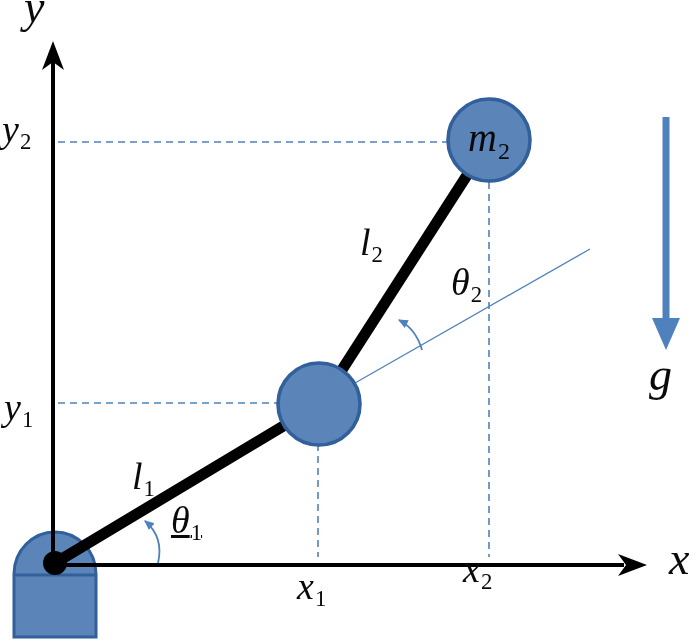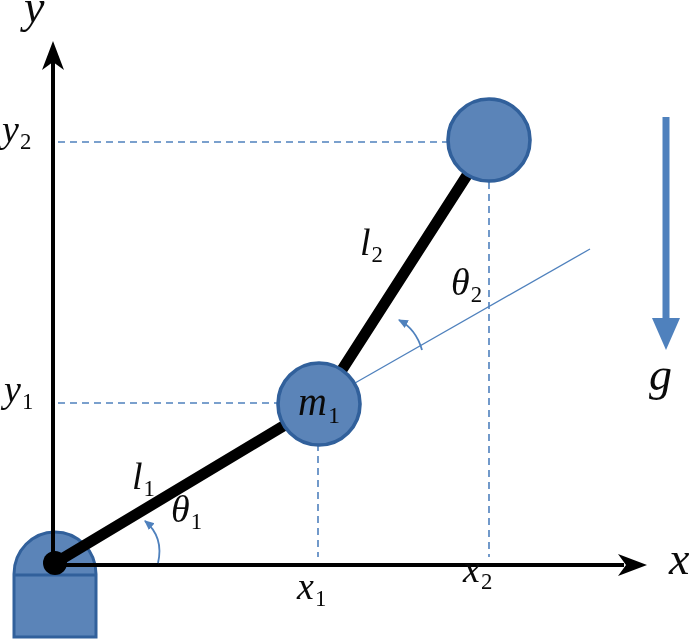--- a/index.html
+++ b/index.html
@@ -90,32 +90,32 @@
       <polygon class="blue-fill" points="652,318 680,318 666,350"></polygon>
     </g>
   </svg>
 
   <div class="lbl axis" style="left:24px; top:-16px;"><span>y</span><sub></sub></div>
 
   <div class="lbl axis" style="left:669px; top:536px;"><span>x</span><sub></sub></div>
 
   <div class="lbl" style="left:2px; top:110px;"><span>y</span><sub>2</sub></div>
 
-  <div class="lbl" style="left:4px; top:370px;"><span>y</span><sub>1</sub></div>
+  <div class="lbl" style="left:4px; top:388px;"><span>y</span><sub>1</sub></div>
 
   <div class="lbl" style="left:297px; top:567px;"><span>x</span><sub>1</sub></div>
 
   <div class="lbl" style="left:463px; top:550px;"><span>x</span><sub>2</sub></div>
 
-  <div class="lbl mass" style="left:319px; top:404px;"><span>m</span><sub>1</sub></div>
 
+  <div class="lbl mass" style="left:489px; top:140px;"><span>m</span><sub>2</sub></div>
 
   <div class="lbl" style="left:132px; top:441px;margin-top:16px;"><span>l</span><sub>1</sub></div>
 
   <div class="lbl" style="left:360px; top:223px;"><span>l</span><sub>2</sub></div>
 
-  <div class="lbl" style="left:171px; top:490px;"><span>θ</span><sub>1</sub></div>
+  <div class="lbl" style="left:171px; top:501px;text-decoration:underline;"><span>θ</span><sub>1</sub></div>
 
   <div class="lbl" style="left:411px; top:263px;margin-left:40px;"><span>θ</span><sub>2</sub></div>
 
   <div class="lbl grav" style="left:649px; top:352px;"><span>g</span><sub></sub></div>
 
 </div>
 
 </body></html>

